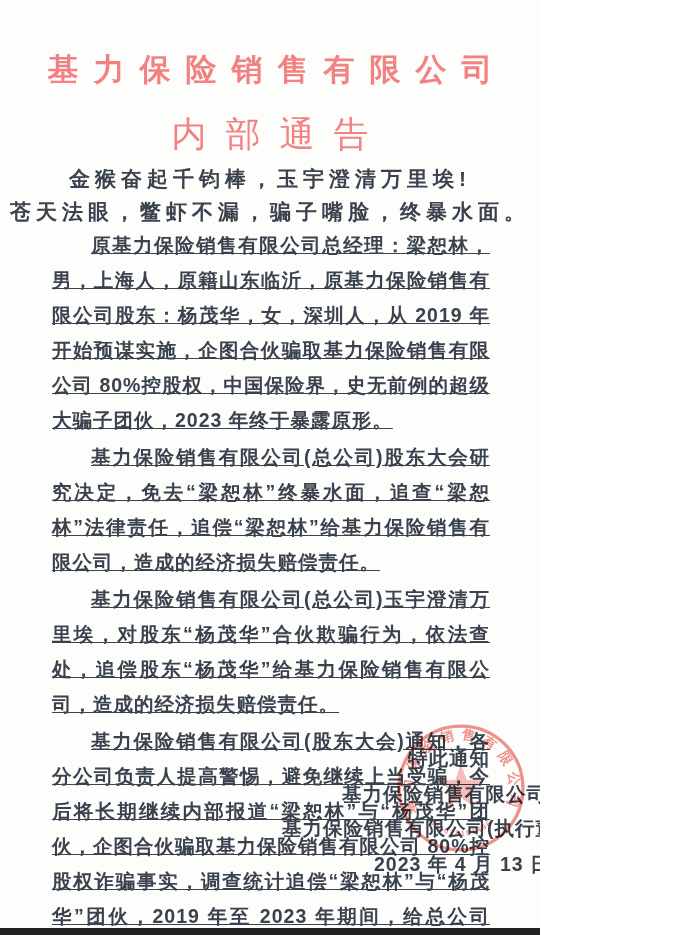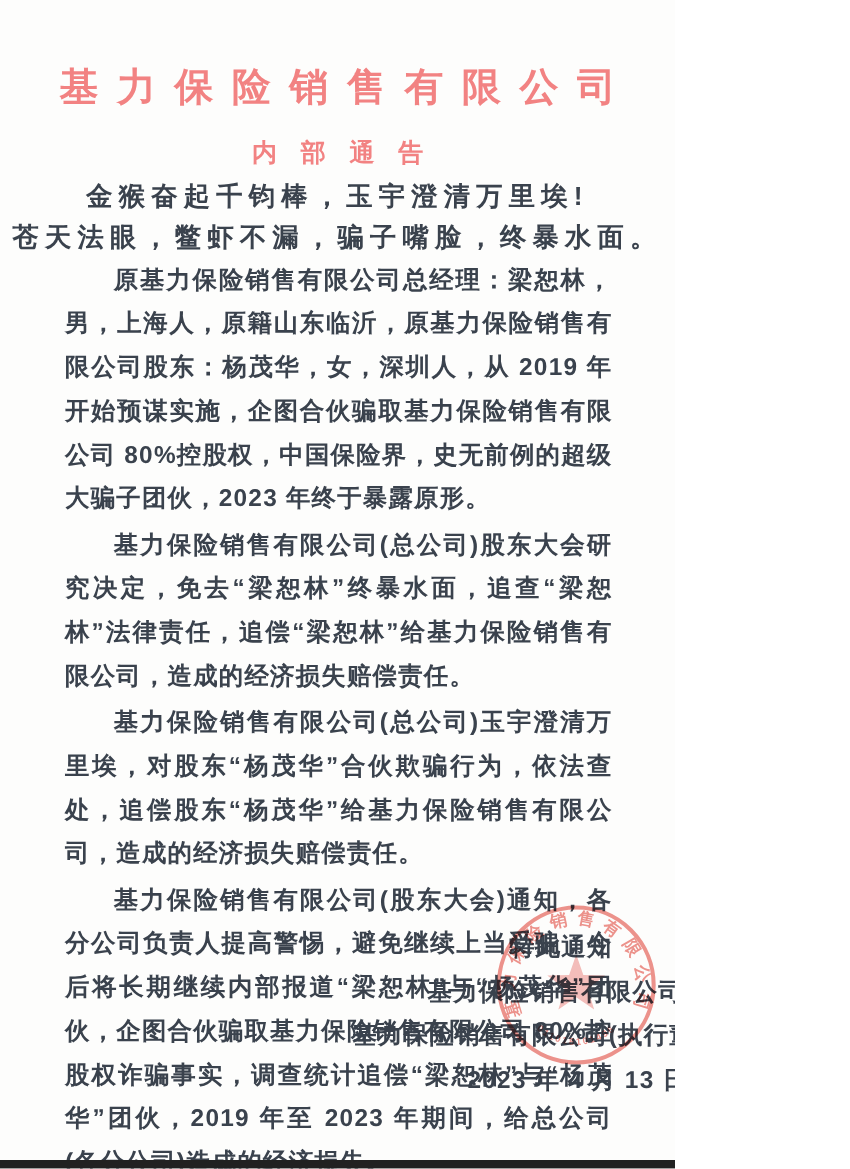--- a/index.html
+++ b/index.html
@@ -29,42 +29,42 @@
     padding-top:48px;
     text-align:center;
     font-size:31px;line-height:1.4;
     letter-spacing:15px;padding-left:15px;
     color:var(--title-red);
     font-weight:bold;
   }
   .notice-subtitle{
     margin-top:18px;
     text-align:center;
-    font-size:20px;line-height:1.4;
+    font-size:35px;line-height:1.4;
     letter-spacing:19px;padding-left:19px;
     color:var(--title-red);
-    font-weight:bold;
+    font-weight:normal;
   }
   .slogan{
     text-align:center;
     font-size:21px;line-height:30px;
     letter-spacing:5px;
     color:var(--body-text);
   }
   .slogan-1{margin-top:6px;}
   .slogan-2{margin-top:3px;}
   .body-text{
     margin-top:1px;
     padding:0 50px 0 52px;
     font-size:19.5px;line-height:35px;
     letter-spacing:1px;
     text-align:justify;
     text-justify:inter-character;
   }
-  .body-text p{text-indent:2em;margin:0;}
+  .body-text p{text-indent:2em;margin:0;text-decoration:underline;}
   .body-text p + p{margin-top:2px;}
   .footer-line{
     position:absolute;
     font-size:19.5px;line-height:24px;
     letter-spacing:1px;
     white-space:nowrap;
   }
   .closing{left:408px;top:746px;}
   .sig-1{left:342px;top:782px;}
   .sig-2{left:282px;top:816px;}

